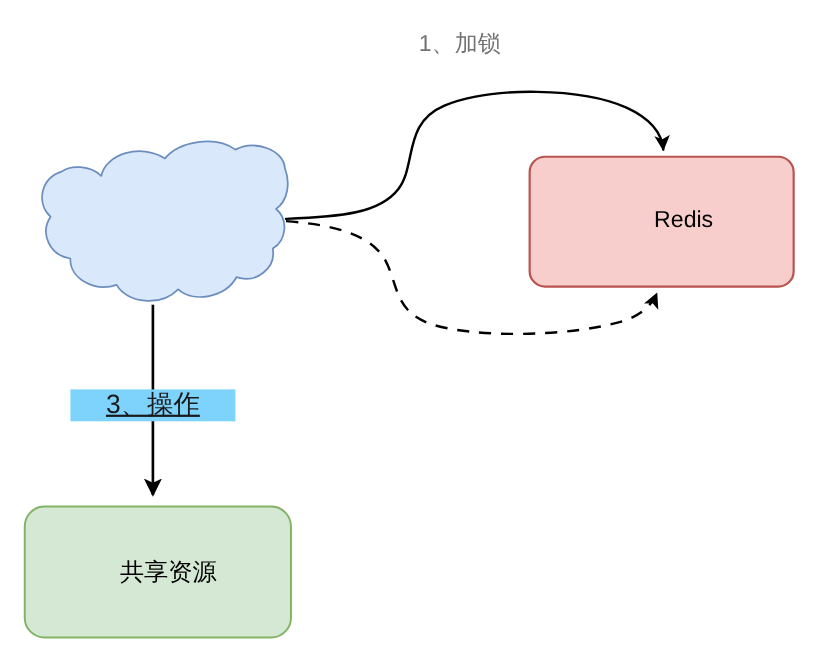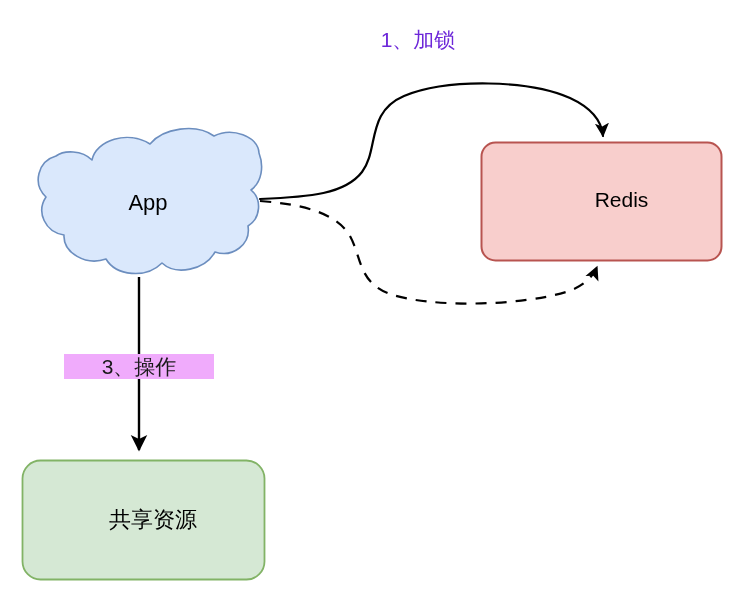--- a/index.html
+++ b/index.html
@@ -54,36 +54,37 @@
     left: 22px;
     top: 505px;
     width: 262px;
     font-size: 22px;
   }
   #label-step1 {
     left: 318px;
     top: 27px;
     width: 200px;
     font-size: 21px;
-    color: #6d28d9;
+    color: #737373;
   }
   #label-step2 {
     left: 265px;
     top: 324px;
     width: 320px;
     font-size: 21px;
     color: #ea7370;
   }
   #label-step3 {
     left: 64px;
     top: 354px;
     width: 150px;
-    font-size: 21px;
+    font-size: 24px;
     color: #1a1a1a;
-    background: #f0abfc;
+    background: #7dd3fc;
+    text-decoration: underline;
   }
 </style>
 </head>
 <body>
 
 <div id="diagram-canvas">
 
   <svg id="diagram-svg" viewBox="0 0 742 602">
     <defs>
       <marker id="arrow-solid" viewBox="0 0 12 12" refX="10" refY="6" markerWidth="7" markerHeight="7" orient="auto-start-reverse">
@@ -124,21 +125,20 @@
 
     <path d="M 260 201
              C 300 204, 336 212, 350 236
              C 362 258, 358 282, 390 294
              C 430 308, 520 306, 566 292
              C 586 286, 594 274, 597 267" fill="none" stroke="#000000" stroke-width="2.2" stroke-dasharray="11 9" stroke-linecap="butt" marker-end="url(#arrow-dashed)"></path>
 
     <path d="M 139 277 L 139 450" fill="none" stroke="#000000" stroke-width="2.4" marker-end="url(#arrow-operate)"></path>
   </svg>
 
-  <div class="node-label" id="label-app">App</div>
 
   <div class="node-label" id="label-redis">Redis</div>
 
   <div class="node-label" id="label-shared-resource">共享资源</div>
 
   <div class="edge-label" id="label-step1">1、加锁</div>
 
 
   <div class="edge-label" id="label-step3">3、操作</div>
 

